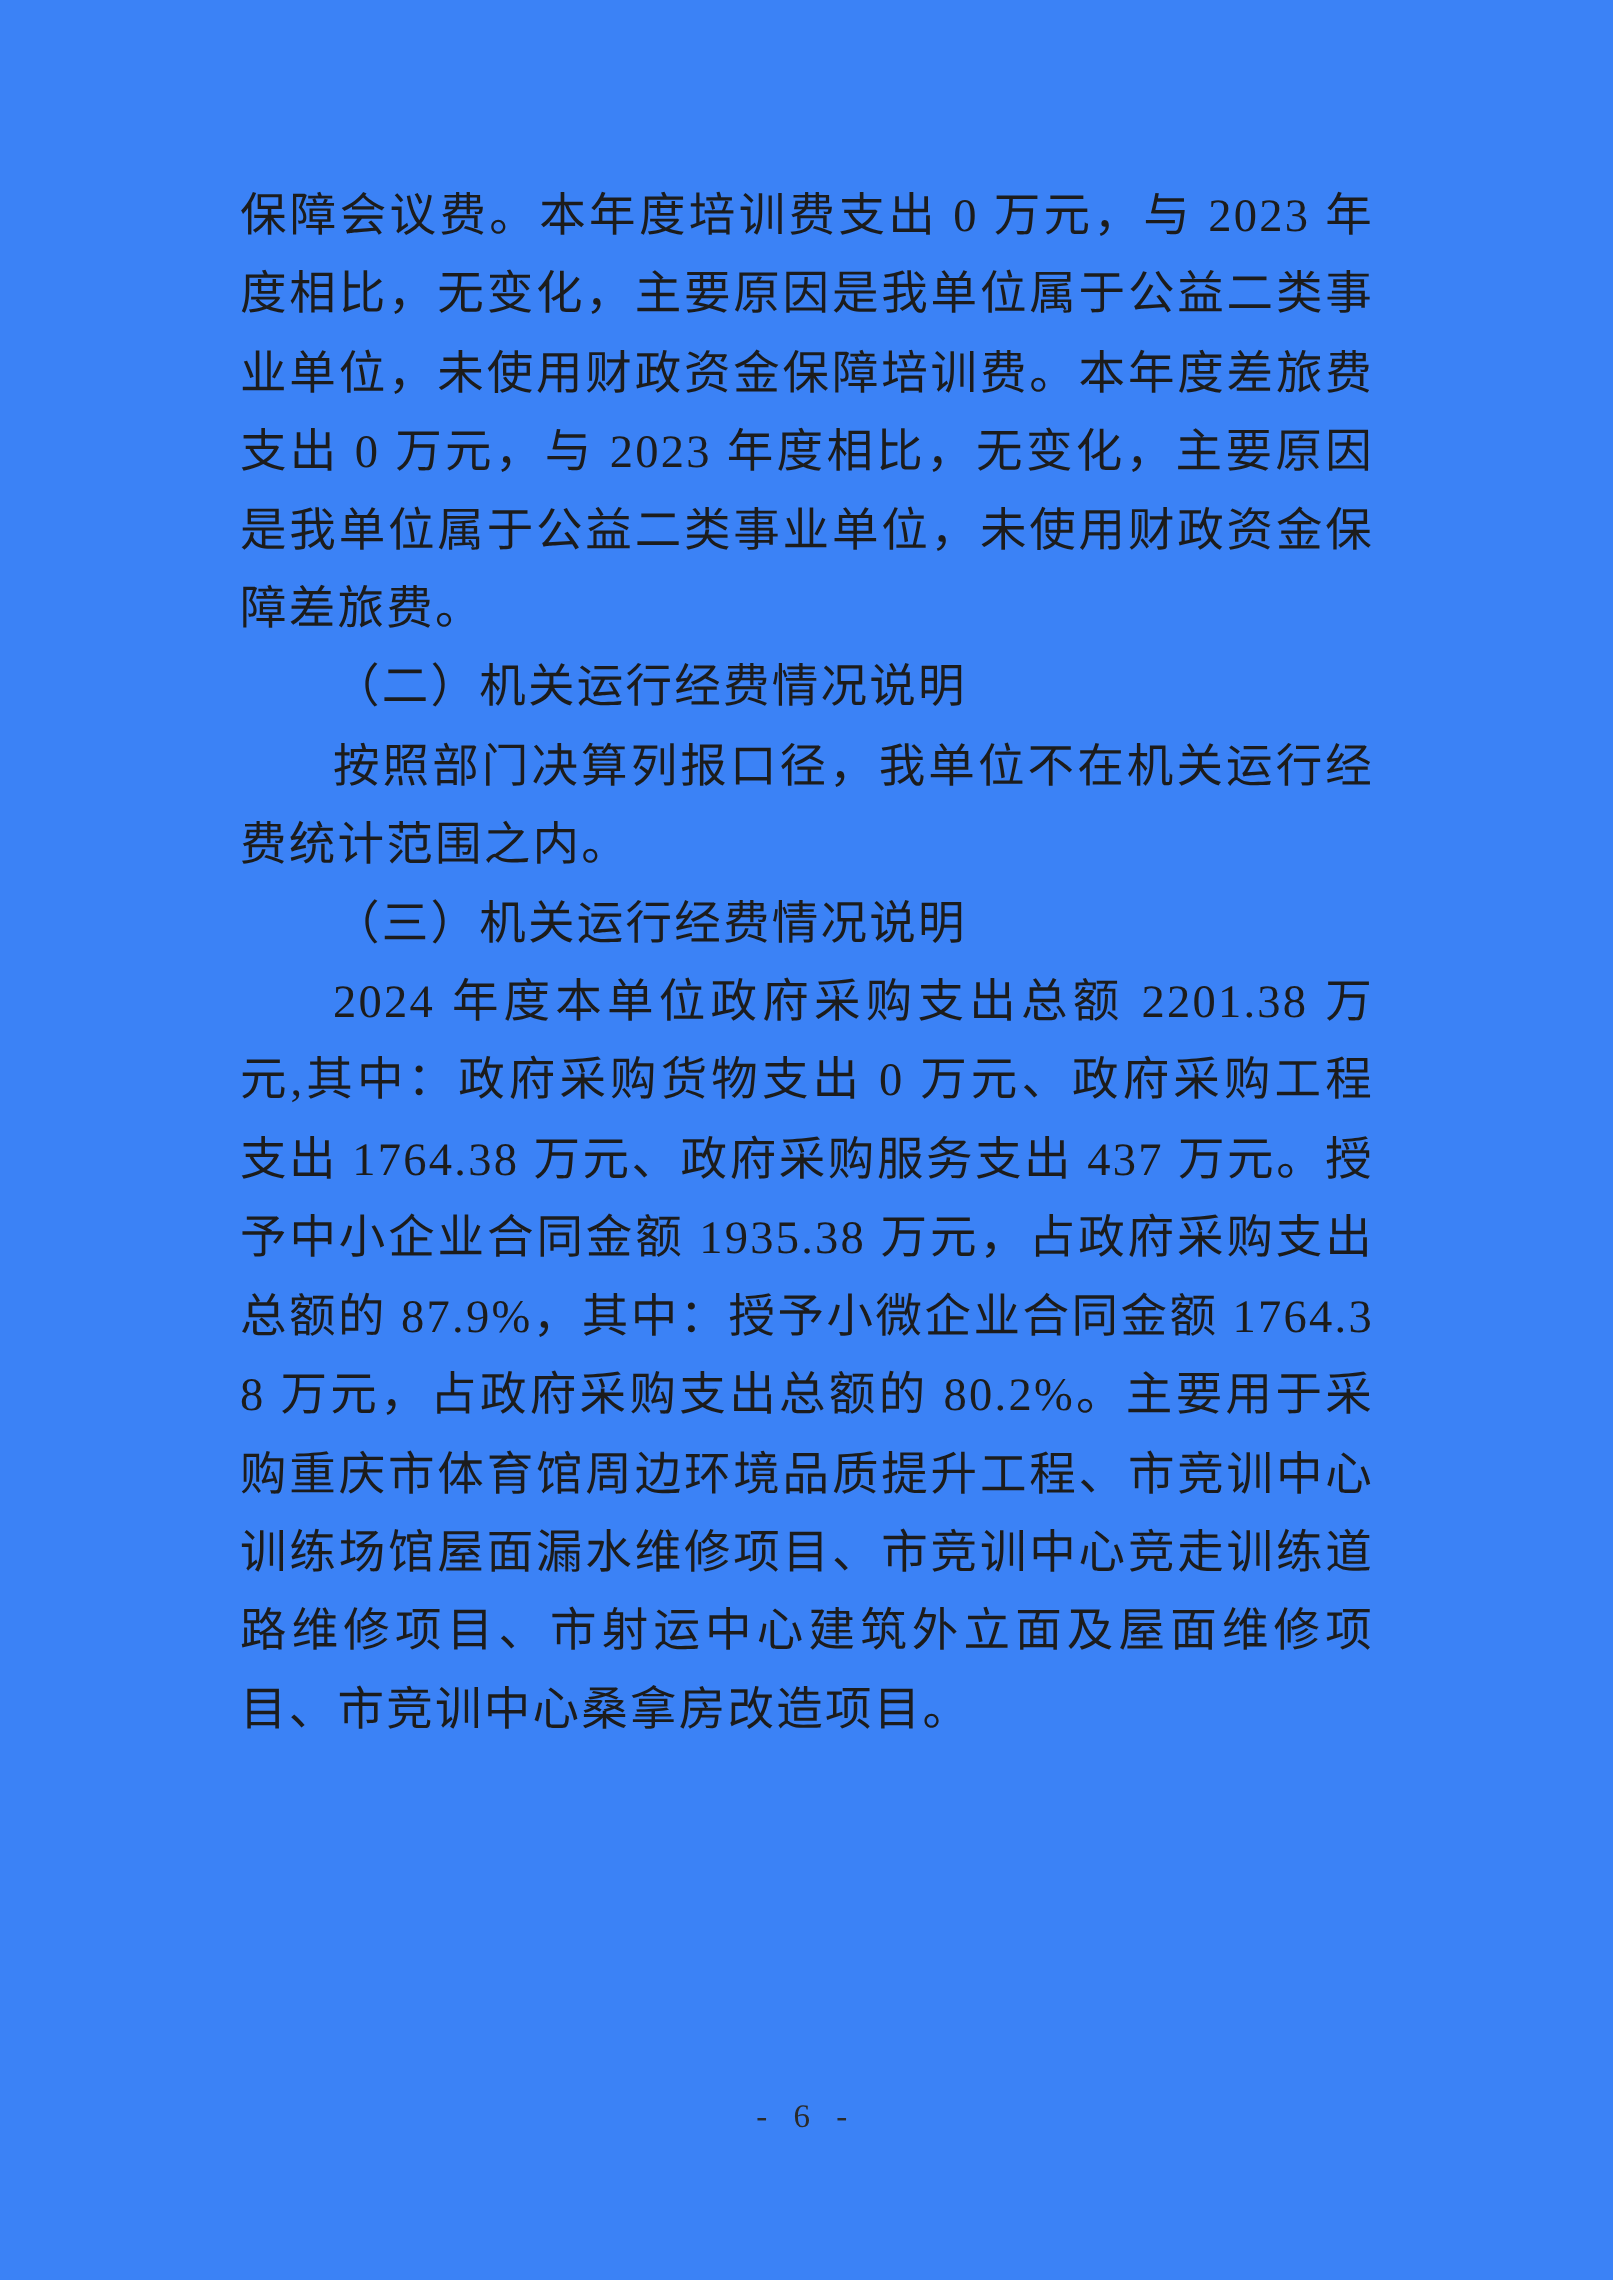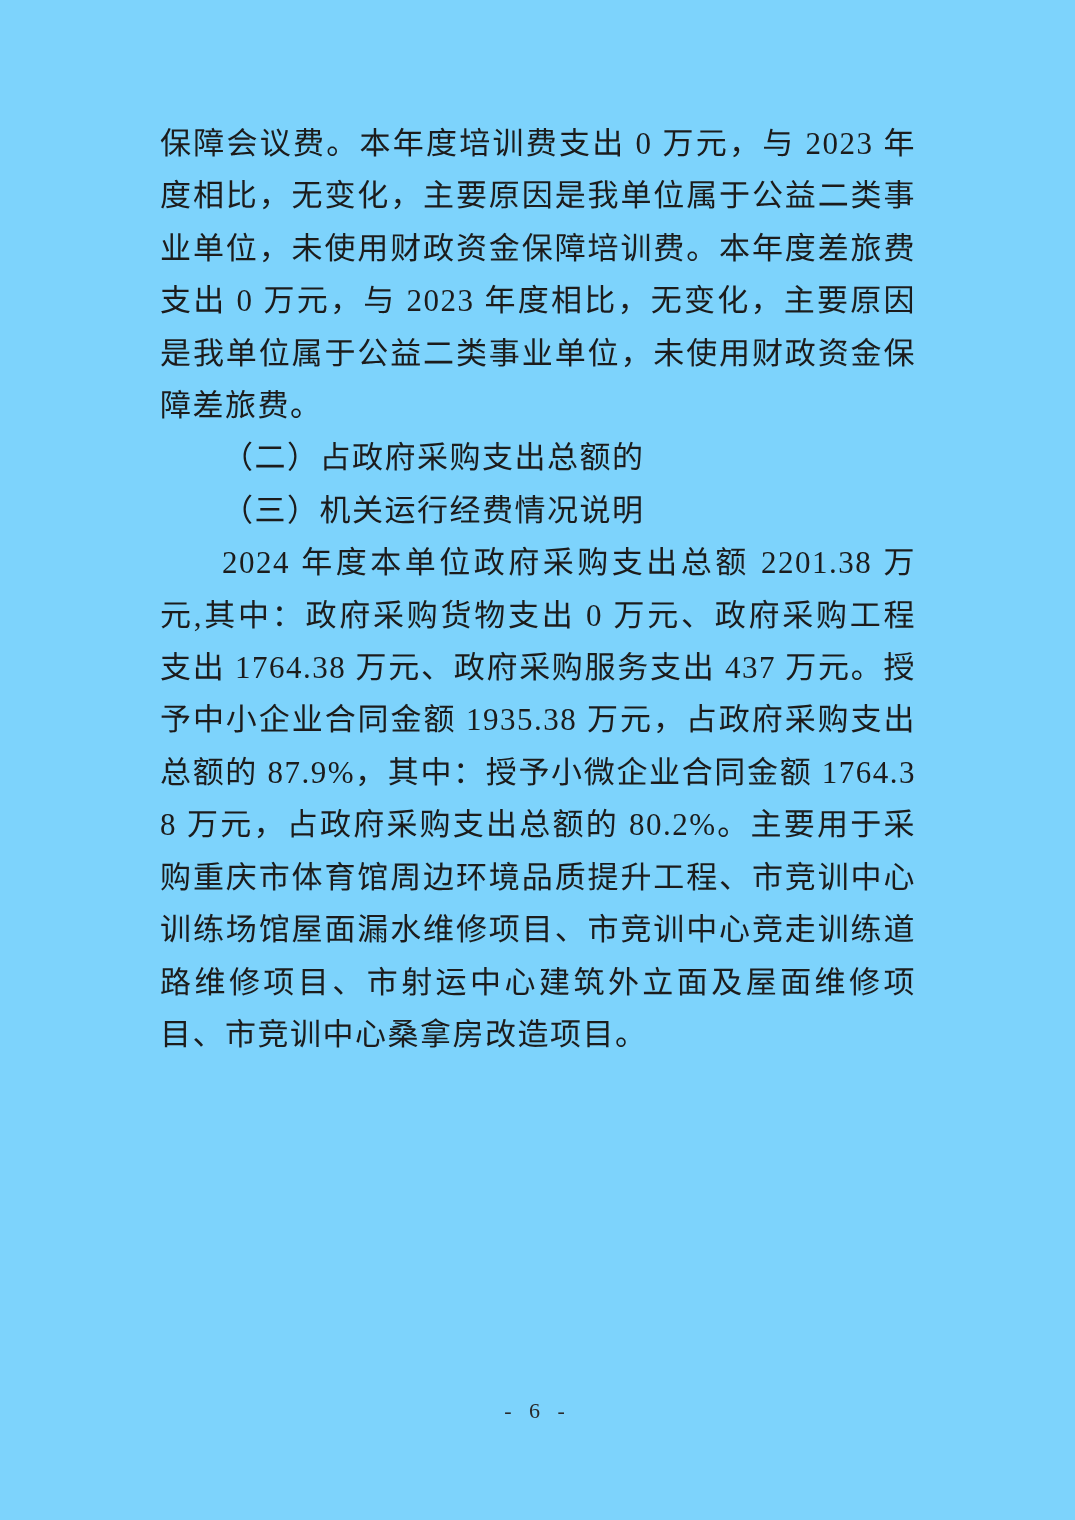--- a/index.html
+++ b/index.html
@@ -10,21 +10,21 @@
   body {
     width: 1075px;
     height: 1520px;
     position: relative;
     font-family: "Liberation Serif", "DejaVu Serif", serif;
     color: #1c1c1c;
   }
   .page {
     position: absolute;
     inset: 0;
-    background: #7dd3fc;
+    background: #3b82f6;
     overflow: hidden;
   }
   .content {
     position: absolute;
     left: 160px;
     top: 118px;
     width: 756px;
   }
   .para {
     margin: 0;
@@ -52,21 +52,22 @@
     color: #2a2a2a;
     font-family: "Liberation Serif", "DejaVu Serif", serif;
   }
 </style>
 </head>
 <body>
 
 <div class="page">
   <main class="content">
     <p class="para">保障会议费。本年度培训费支出 0 万元，与 2023 年度相比，无变化，主要原因是我单位属于公益二类事业单位，未使用财政资金保障培训费。本年度差旅费支出 0 万元，与 2023 年度相比，无变化，主要原因是我单位属于公益二类事业单位，未使用财政资金保障差旅费。</p>
-    <p class="para indent">（二）占政府采购支出总额的</p>
+    <p class="para indent">（二）机关运行经费情况说明</p>
+    <p class="para indent">按照部门决算列报口径，我单位不在机关运行经费统计范围之内。</p>
     <p class="para indent">（三）机关运行经费情况说明</p>
     <p class="para indent">2024 年度本单位政府采购支出总额 2201.38 万元,其中：政府采购货物支出 0 万元、政府采购工程支出 1764.38 万元、政府采购服务支出 437 万元。授予中小企业合同金额 1935.38 万元，占政府采购支出总额的 87.9%，其中：授予小微企业合同金额 1764.38 万元，占政府采购支出总额的 80.2%。主要用于采购重庆市体育馆周边环境品质提升工程、市竞训中心训练场馆屋面漏水维修项目、市竞训中心竞走训练道路维修项目、市射运中心建筑外立面及屋面维修项目、市竞训中心桑拿房改造项目。</p>
   </main>
 
   <footer class="footer">
     <span class="page-number">- 6 -</span>
   </footer>
 </div>
 
 </body></html>

